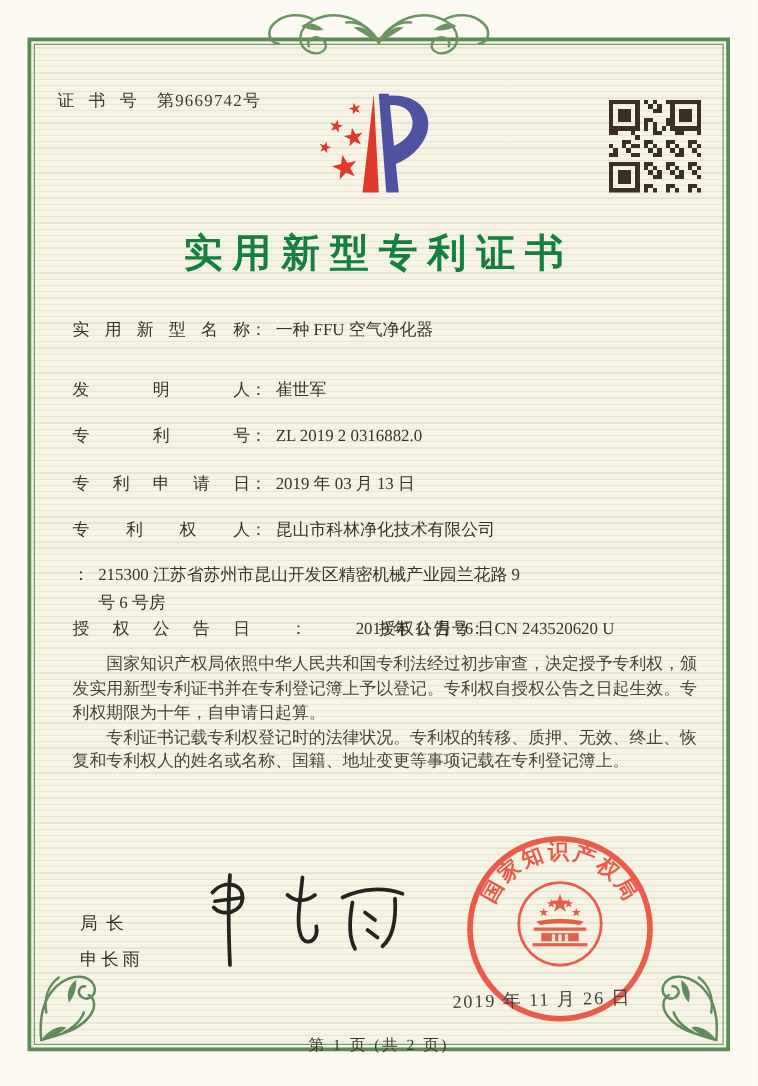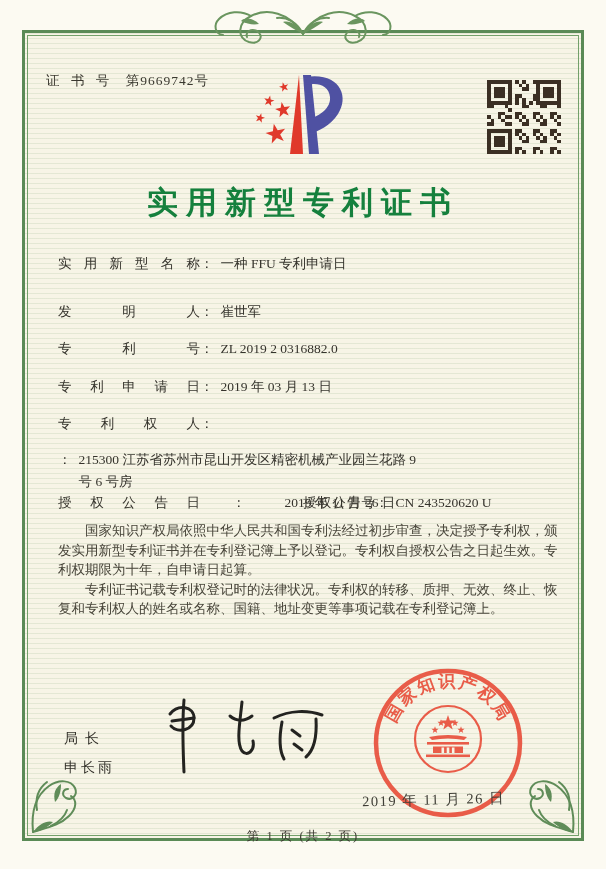--- a/index.html
+++ b/index.html
@@ -330,40 +330,41 @@
       <rect x="15" y="20" width="1" height="1" fill="#3b2f24"></rect>
       <rect x="18" y="20" width="1" height="1" fill="#3b2f24"></rect>
       <rect x="20" y="20" width="1" height="1" fill="#3b2f24"></rect>
     </svg>
 
   <div class="abs title">实用新型专利证书</div>
 
   <div class="frow r1">
     <span class="flabel">实用新型名称</span>
       <span class="fcolon">：</span>
-    <span class="fvalue">一种 FFU 专利申请日</span>
+    <span class="fvalue">一种 FFU 空气净化器</span>
   </div>
   <div class="frow r2">
     <span class="flabel">发明人</span>
       <span class="fcolon">：</span>
     <span class="fvalue">崔世军</span>
   </div>
   <div class="frow r3">
     <span class="flabel">专利号</span>
       <span class="fcolon">：</span>
     <span class="fvalue">ZL 2019 2 0316882.0</span>
   </div>
   <div class="frow r4">
     <span class="flabel">专利申请日</span>
       <span class="fcolon">：</span>
     <span class="fvalue">2019 年 03 月 13 日</span>
   </div>
   <div class="frow r5">
     <span class="flabel">专利权人</span>
       <span class="fcolon">：</span>
+    <span class="fvalue">昆山市科林净化技术有限公司</span>
   </div>
   <div class="frow r6">
       <span class="fcolon">：</span>
     <span class="fvalue">215300 江苏省苏州市昆山开发区精密机械产业园兰花路 9 号 6 号房</span>
   </div>
   <div class="frow r7">
     <span class="flabel">授权公告日</span>
       <span class="fcolon">：</span>
     <span class="fvalue">2019 年 11 月 26 日</span>
     <span class="grant-group">

